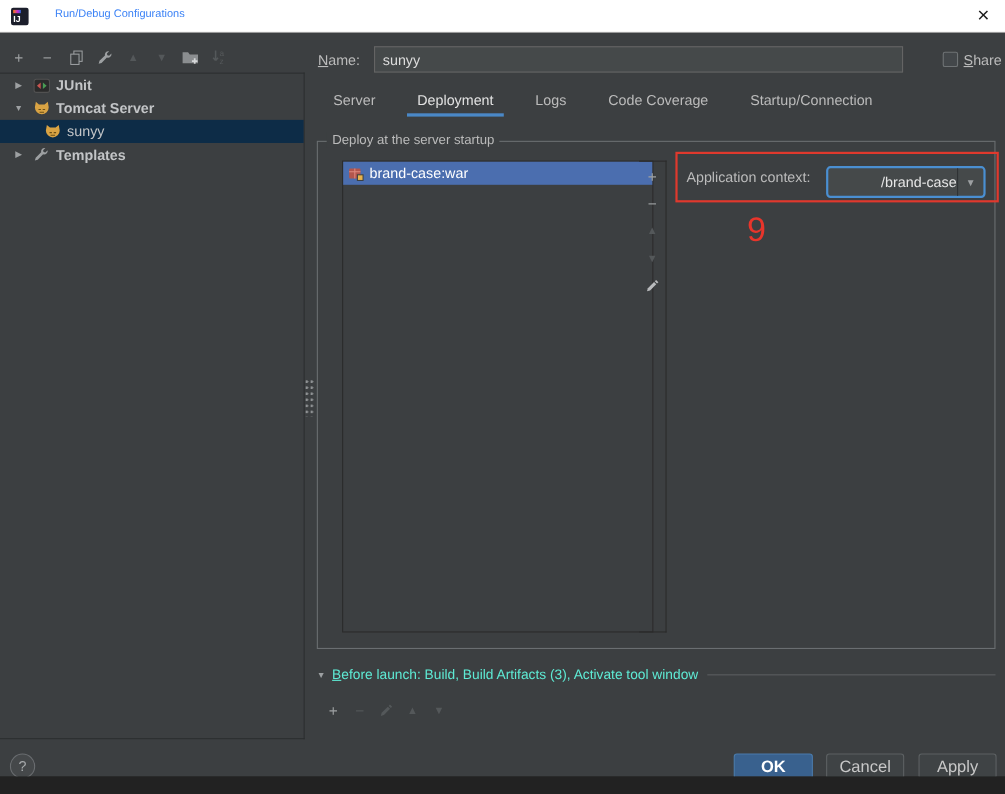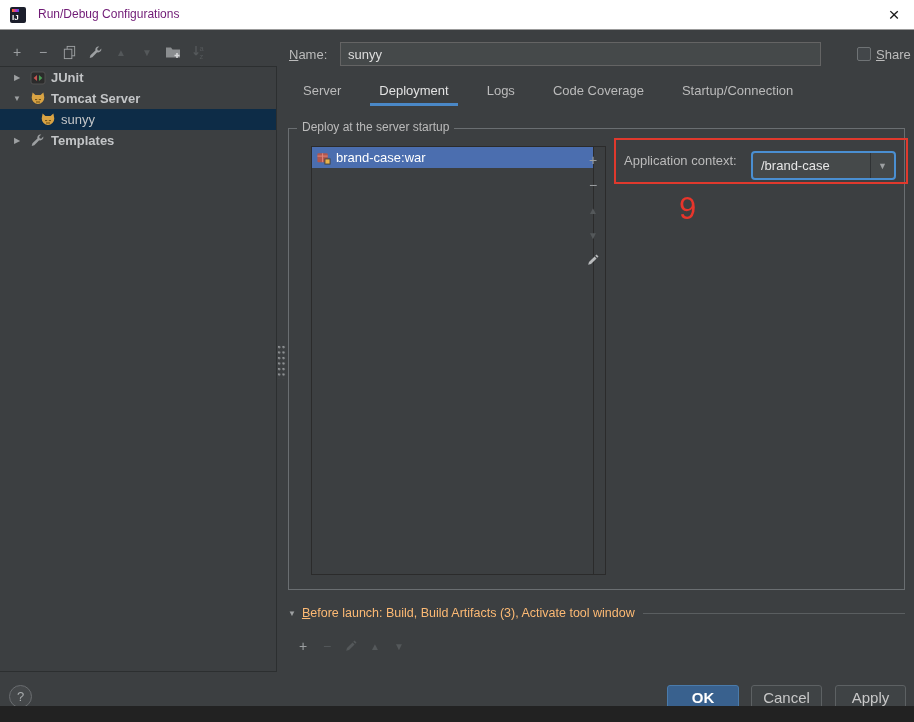--- a/index.html
+++ b/index.html
@@ -10,21 +10,21 @@
     color:#bbbbbb; font-size:13px;
   }
   
   .titlebar { position:absolute; left:0; top:0; width:914px; height:30px;
     background:#ffffff; border-bottom:1px solid #9b9b9b; display:flex; align-items:center; }
   .app-icon { position:absolute; left:10px; top:7px; width:16px; height:16px;
     background:#1b1e2b; border-radius:2px; color:#fff; font-size:8px; font-weight:bold;
     display:flex; align-items:flex-end; justify-content:flex-start; padding:1px 0 1px 2px; }
   .app-icon::before { content:""; position:absolute; left:2px; top:2px; width:7px; height:3px;
     background:linear-gradient(90deg,#f97a12,#c12bd4 60%,#2a6bd8); }
-  .title-text { position:absolute; left:38px; top:7px; color:#701a75; font-size:12px; }
+  .title-text { position:absolute; left:50px; top:7px; color:#3b82f6; font-size:10px; }
   .close-btn { position:absolute; right:6px; top:2px; width:28px; height:26px;
     display:flex; align-items:center; justify-content:center; color:#1a1a1a; font-size:19px; cursor:pointer; }
   
   .icon-btn { width:22px; height:20px; display:flex; align-items:center; justify-content:center;
     color:#9da0a2; font-size:14px; }
   .icon-btn.small { font-size:10px; }
   .icon-btn.disabled { color:#54585a; }
   svg { display:block; }
   
   .left-toolbar { position:absolute; left:6px; top:40px; width:270px; height:24px;
@@ -68,30 +68,30 @@
   .side-col { position:absolute; left:292px; top:17px; width:25px; height:429px;
     border:1px solid #2b2b2b; border-left:none; display:flex; flex-direction:column;
     align-items:center; padding-top:4px; gap:7px; }
   .side-col .icon-btn { width:18px; height:18px; }
   
   .red-rect { position:absolute; left:325px; top:9px; width:294px; height:46px;
     border:2px solid #e0392d; }
   .ctx-label { position:absolute; left:335px; top:24px; color:#bbbbbb; }
   .combo { position:absolute; left:462px; top:22px; width:145px; height:29px;
     border:2px solid #4a8fd2; border-radius:4px; background:#45494a;
-    display:flex; align-items:stretch; cursor:pointer; }
+    display:flex; align-items:stretch; cursor:pointer;padding-left:40px; }
   .combo-value { flex:1; display:flex; align-items:center; padding-left:8px; color:#e6e6e6; }
   .combo-arrow { width:24px; border-left:1px solid #2f3234; display:flex;
     align-items:center; justify-content:center; color:#9da0a2; font-size:9px; }
   .red-nine { position:absolute; left:390px; top:62px; color:#e8352b; font-size:31px; }
   
   .bl-header { position:absolute; left:288px; top:605px; width:617px; height:16px;
     display:flex; align-items:center; }
   .bl-arrow { font-size:8px; color:#9da0a2; margin-right:6px; cursor:pointer; }
-  .bl-text { font-size:12.5px; color:#fdba74; white-space:nowrap; }
+  .bl-text { font-size:12.5px; color:#5eead4; white-space:nowrap; }
   .bl-line { flex:1; border-top:1px solid #5a5e60; margin-left:8px; }
   .bl-toolbar { position:absolute; left:292px; top:636px; display:flex; gap:2px; }
   .build-row { position:absolute; left:288px; top:657px; width:617px; height:22px;
     background:#3f4345; border:1px solid #56595b; display:flex; align-items:center; padding-left:5px; }
   .build-row .hicon { width:15px; height:15px; margin-right:6px; }
   .build-row span { color:#cccccc; }
   
   .help-btn { position:absolute; left:9px; top:685px; width:23px; height:23px; border-radius:50%;
     background:#45484a; border:1px solid #6a6d70; color:#a8abad; display:flex;
     align-items:center; justify-content:center; font-size:13px; cursor:pointer; }

